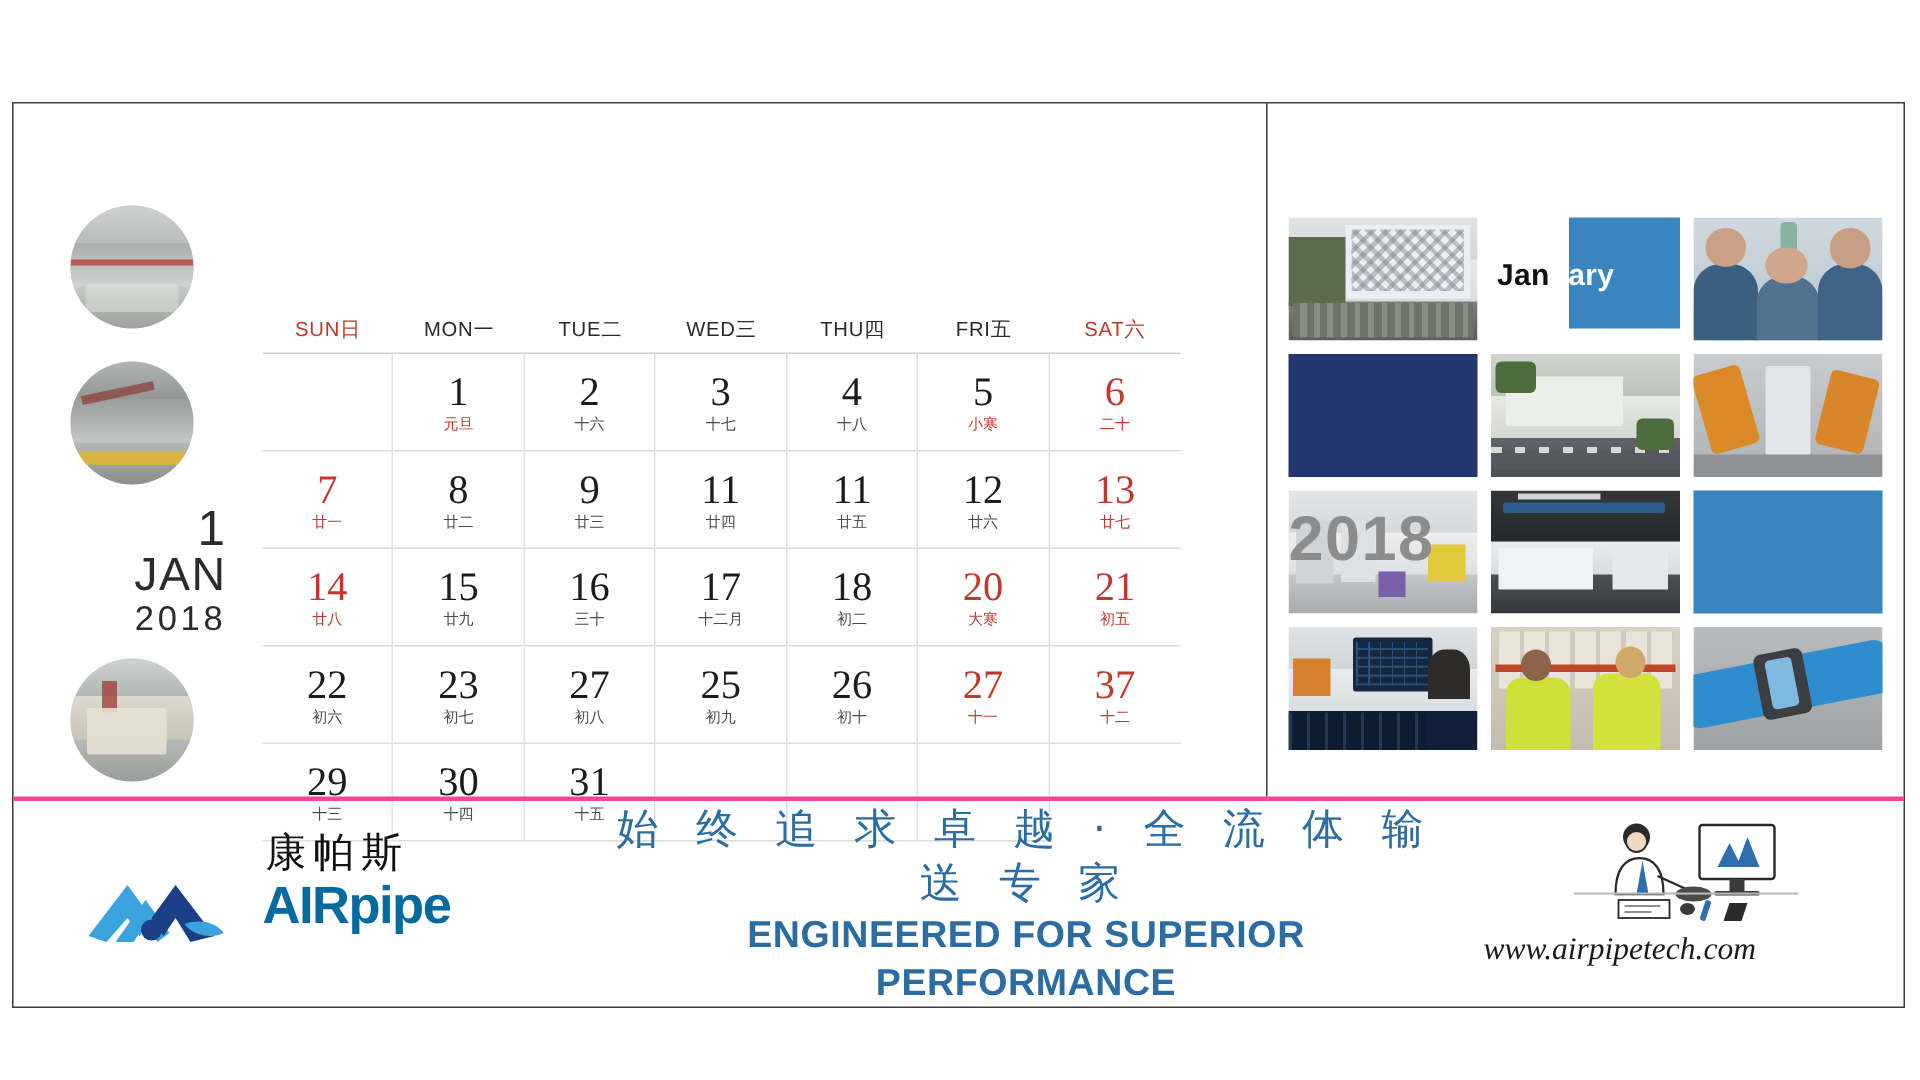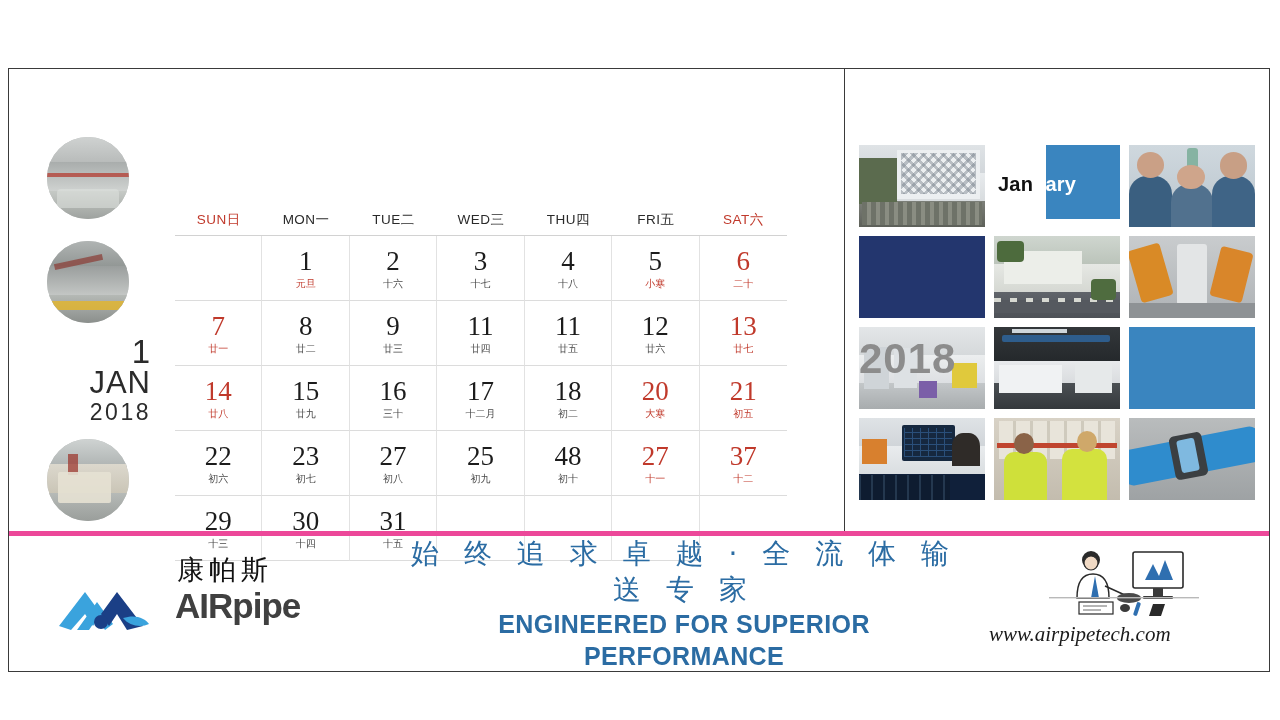--- a/index.html
+++ b/index.html
@@ -345,21 +345,21 @@
     line-height: 44px;
   }
 
   
   .banner {
     position: absolute;
     left: 0;
     top: 462px;
     right: 0;
     bottom: 0;
-    border-top: 5px solid #ec4899;
+    border-top: 3px solid #ec4899;
     display: flex;
     align-items: center;
     gap: 20px;
   }
   .brand {
     position: relative;
     width: 360px;
     height: 100%;
   }
   .brand-cn {
@@ -378,21 +378,21 @@
     width: 116px;
     height: 46px;
   }
   .brand-word {
     position: absolute;
     left: 166px;
     top: 50px;
     font-size: 35px;
     font-weight: 700;
     letter-spacing: -1px;
-    color: #404040;
+    color: #0369a1;
     font-family: "Liberation Sans", sans-serif;
     text-align: center;
   }
 
   .tagline {
     flex: 1;
     text-align: center;
     padding-left: 10px;
   }
   .tag-cn {
@@ -577,21 +577,21 @@
             </div>
             <div class="cell">
               <div class="num">27</div>
               <div class="lunar">初八</div>
             </div>
             <div class="cell">
               <div class="num">25</div>
               <div class="lunar">初九</div>
             </div>
             <div class="cell">
-              <div class="num">48</div>
+              <div class="num">26</div>
               <div class="lunar">初十</div>
             </div>
             <div class="cell red">
               <div class="num">27</div>
               <div class="lunar">十一</div>
             </div>
             <div class="cell red">
               <div class="num">37</div>
               <div class="lunar">十二</div>
             </div>

